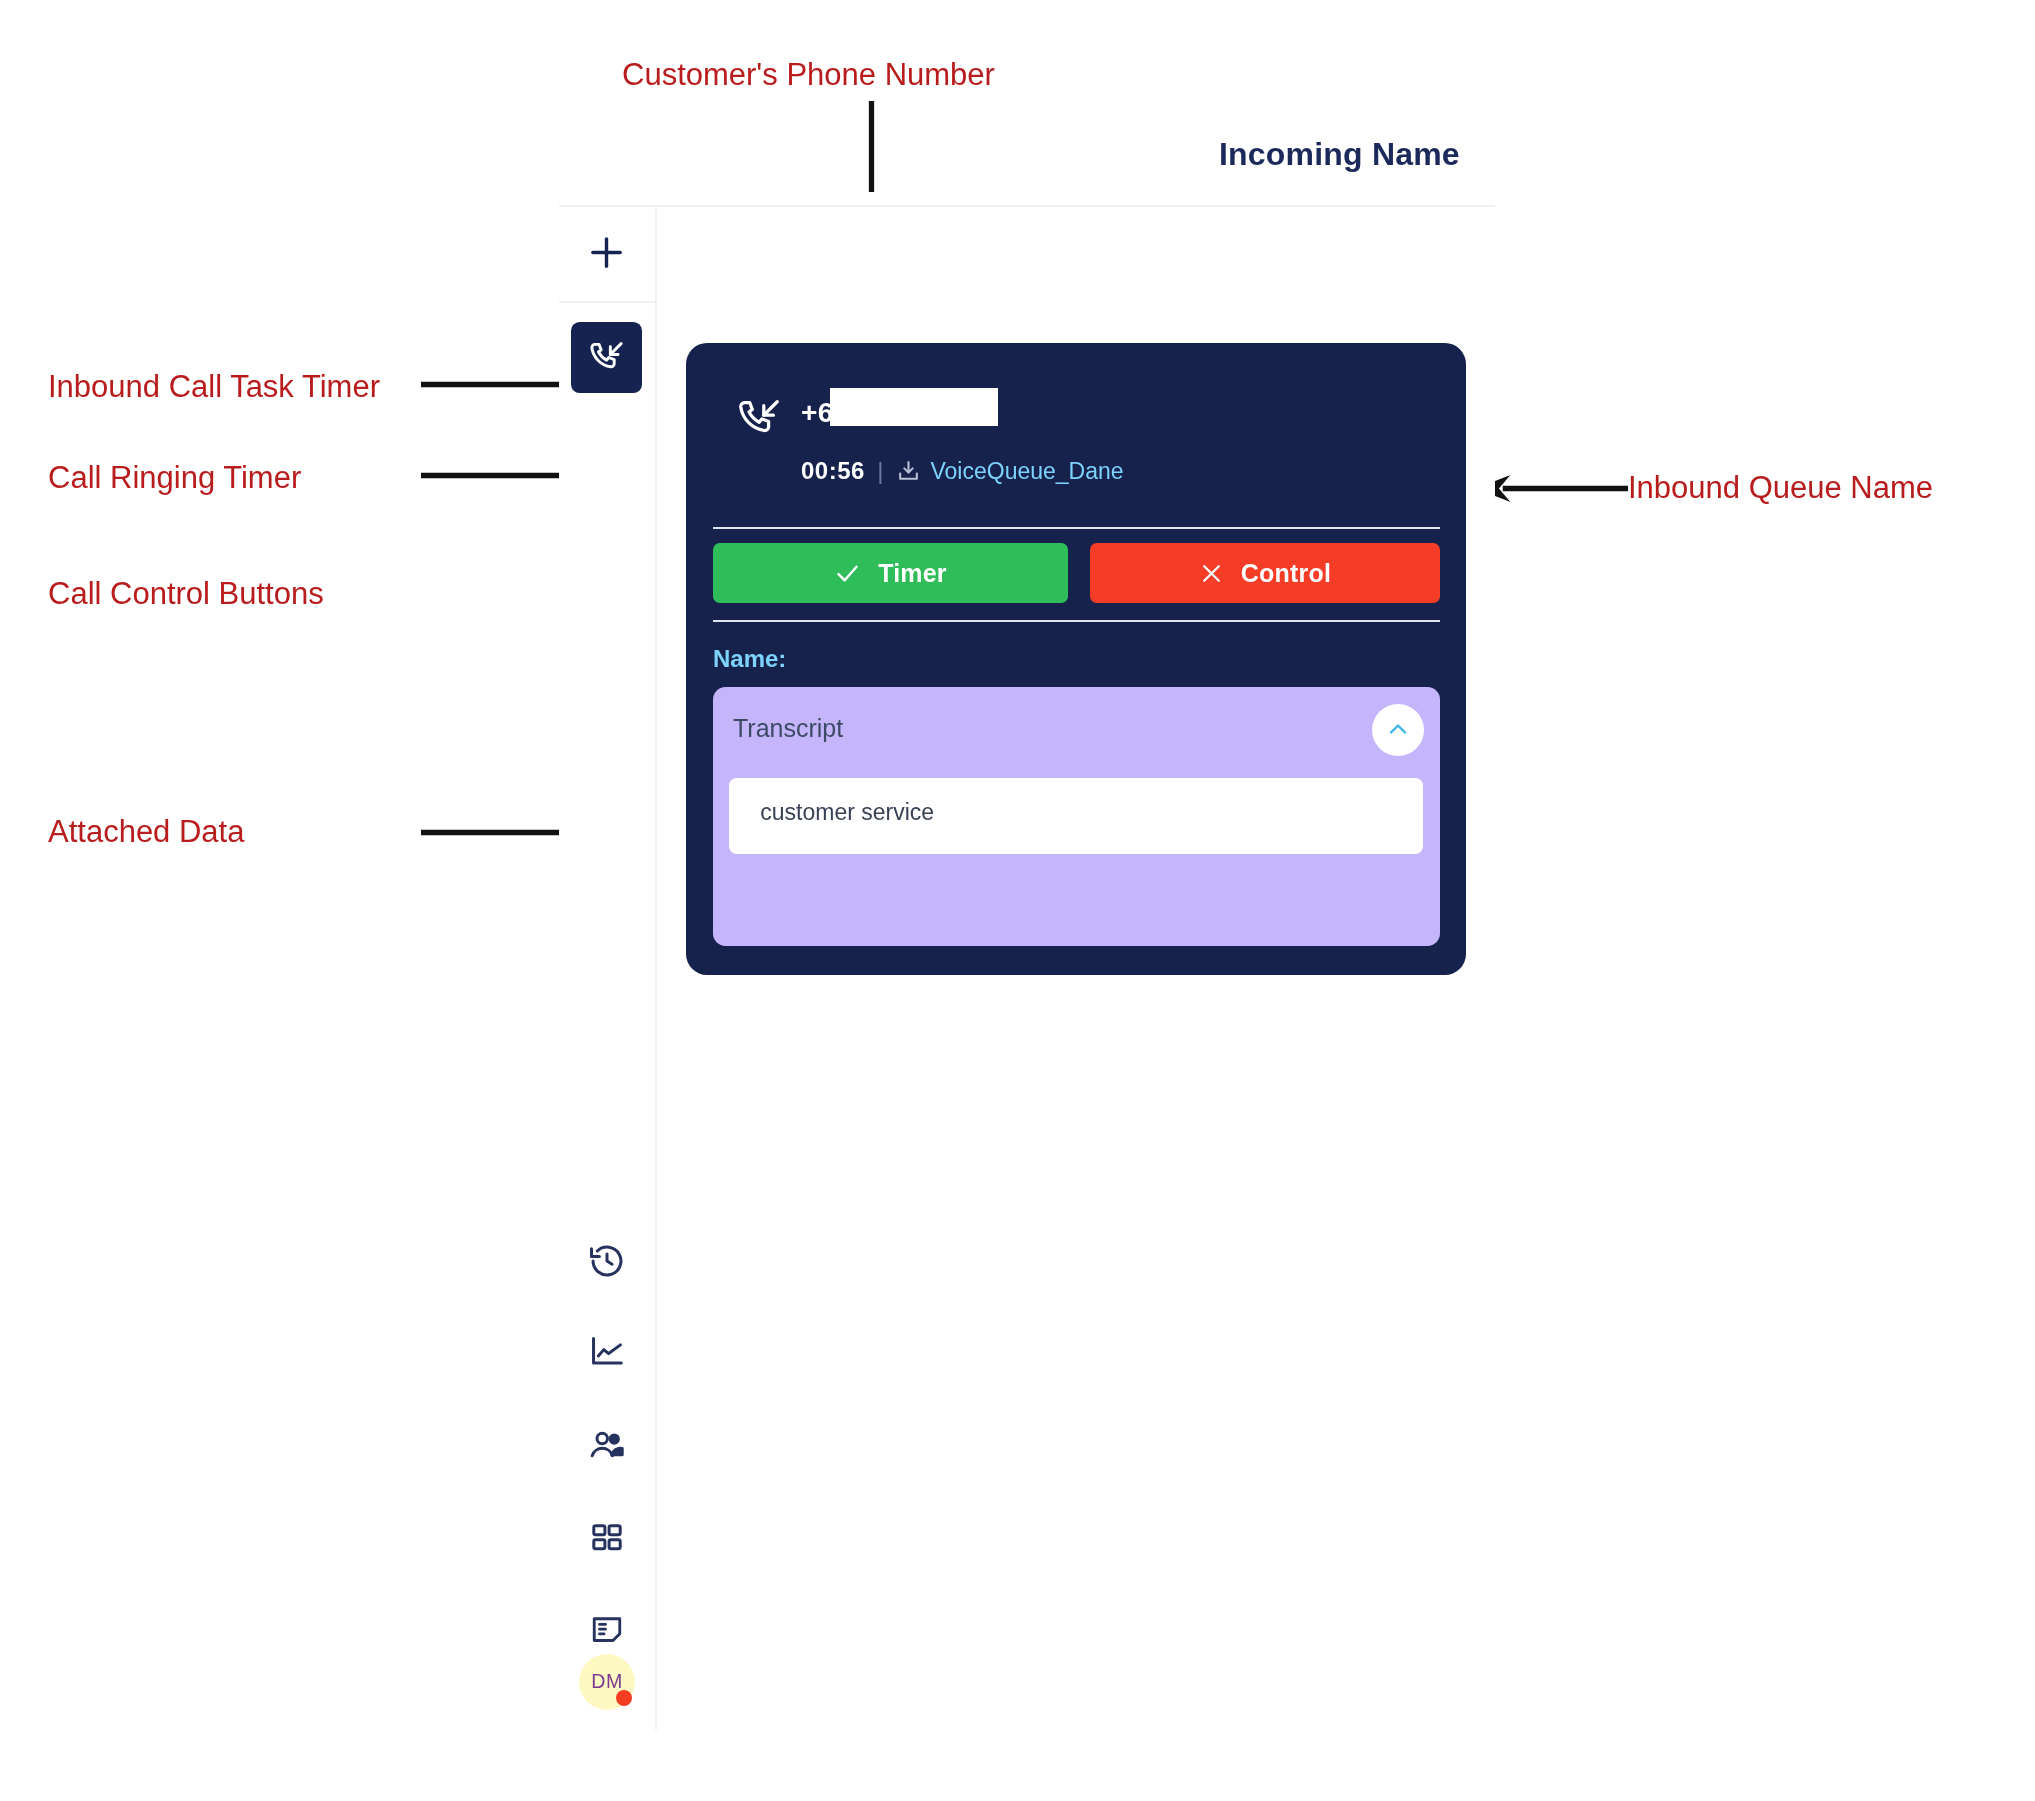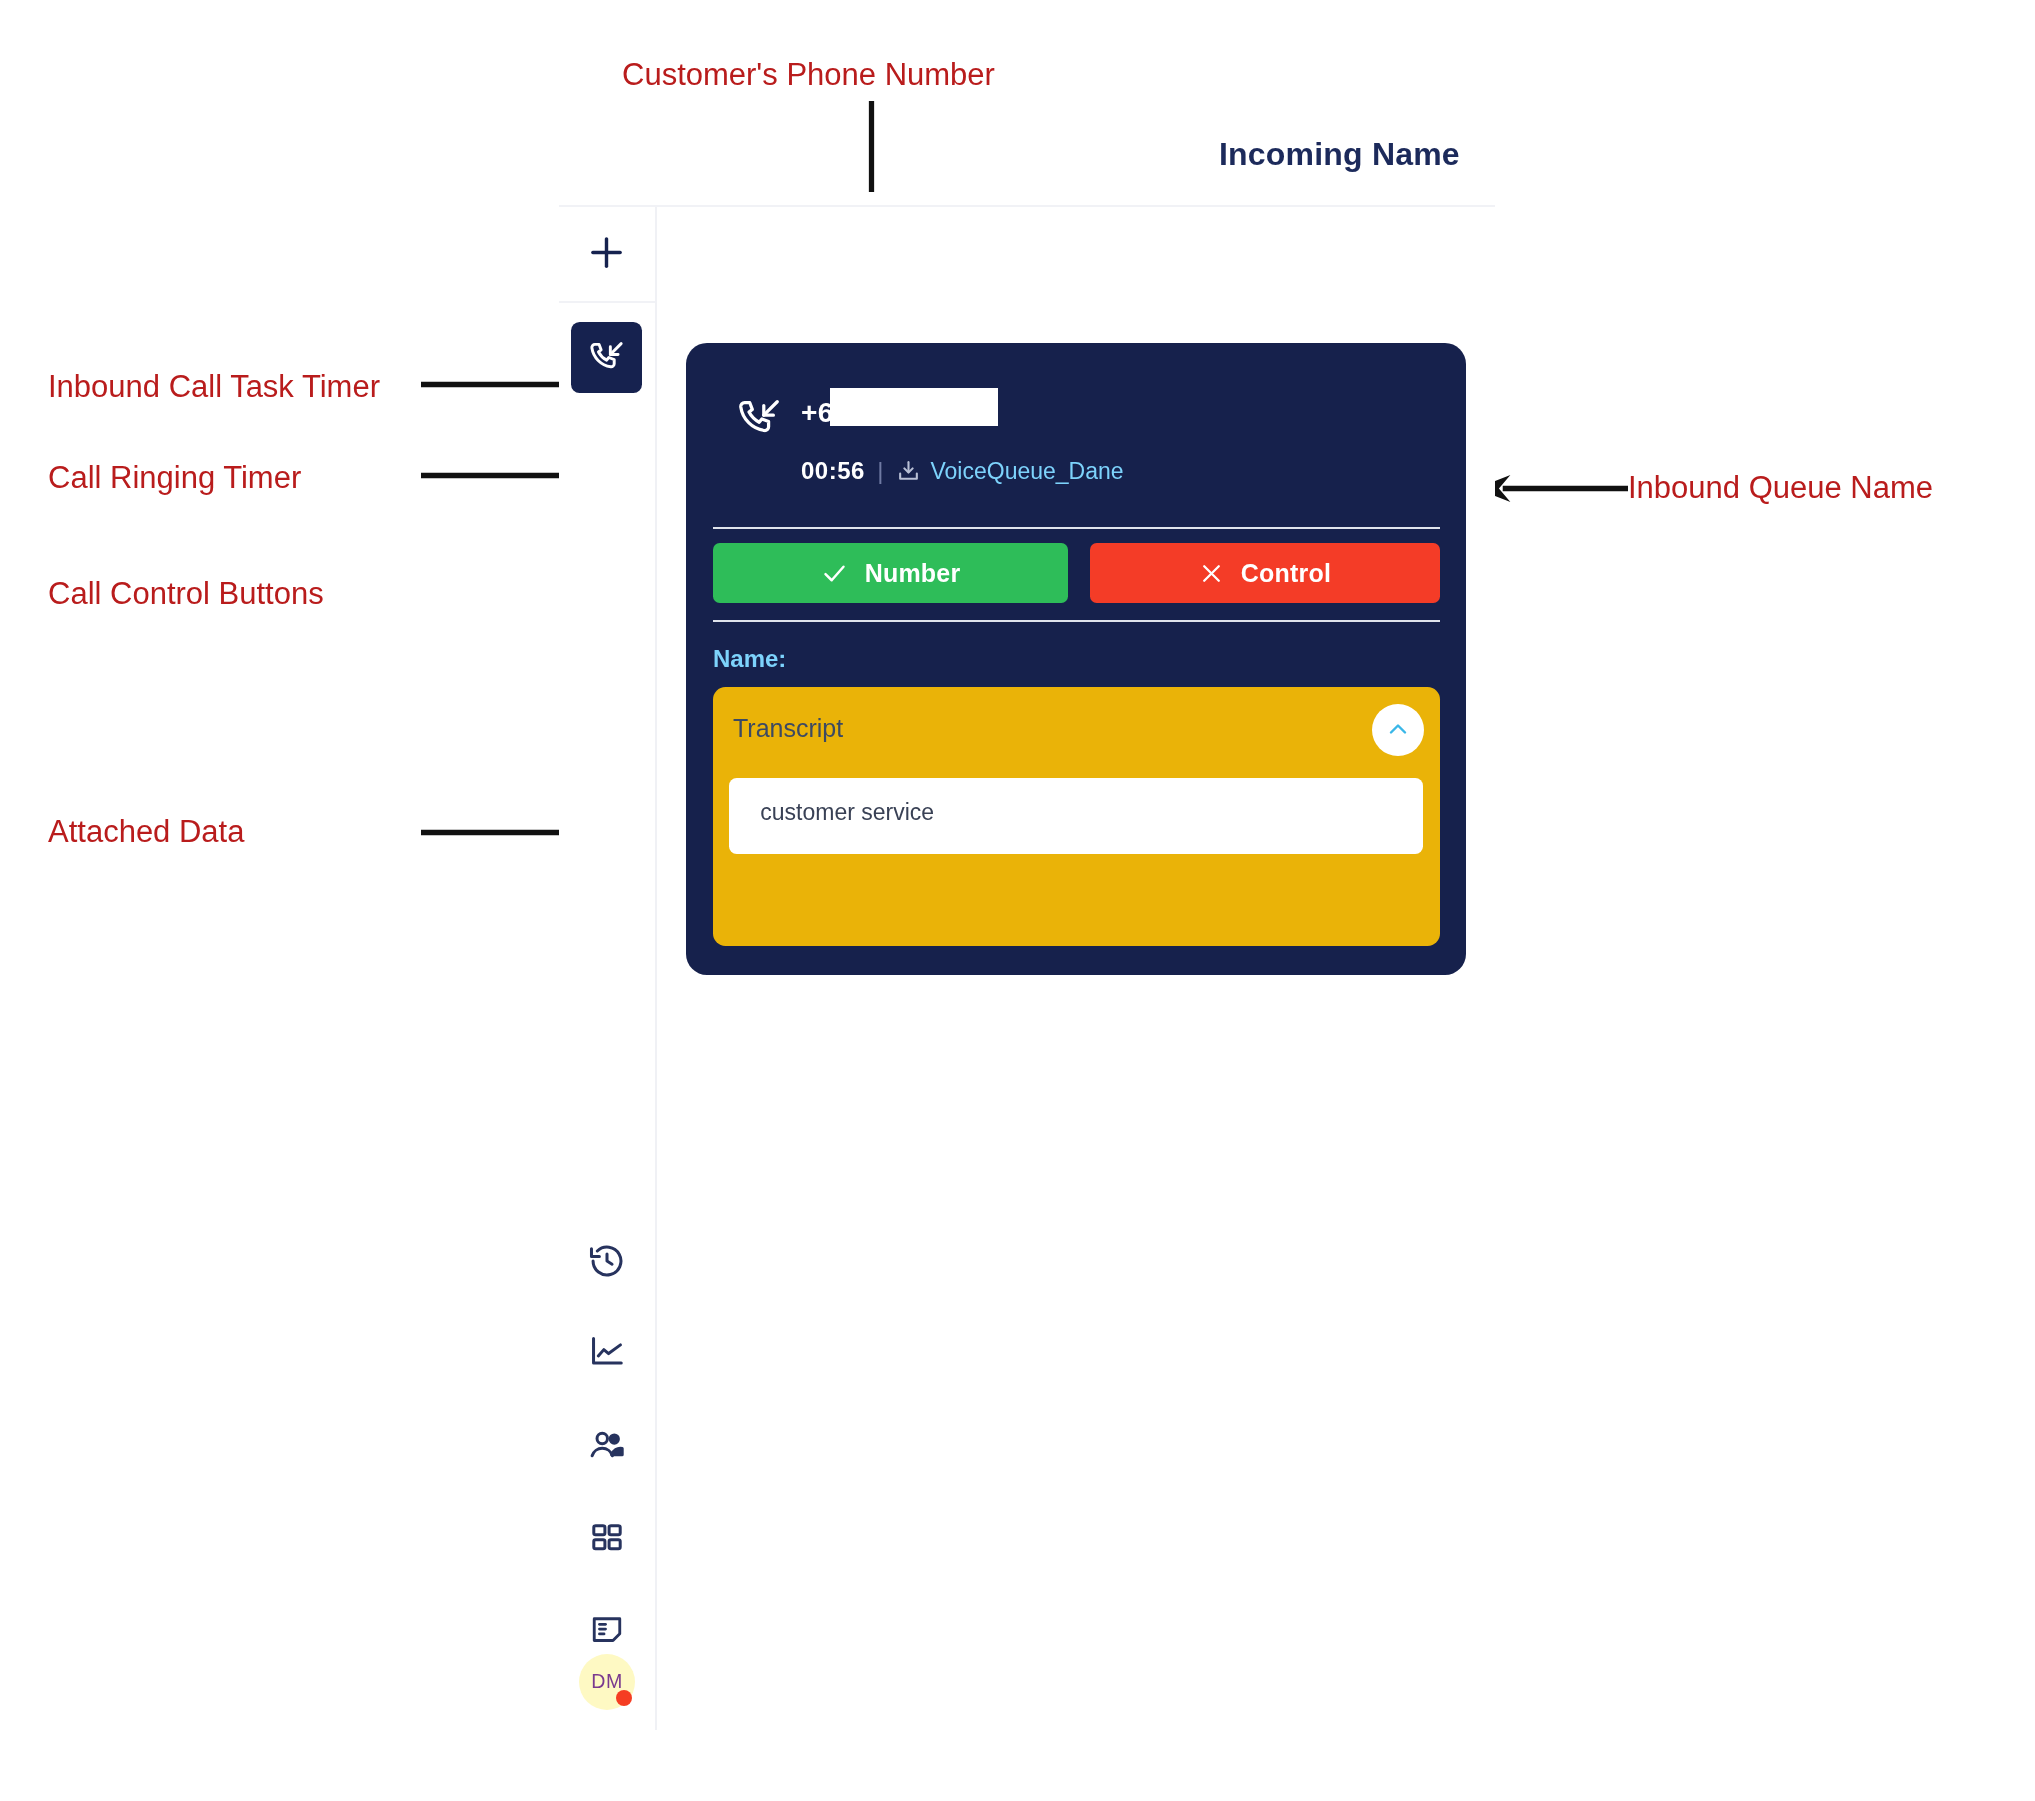--- a/index.html
+++ b/index.html
@@ -125,21 +125,21 @@
   #decline-button{left:404px;width:350px;background:#f43c27;}
   .call-btn svg{display:block;}
 
   
   #attached-name-label{
     position:absolute;left:27px;top:302px;
     color:#7dd3fc;font-size:24px;font-weight:bold;
   }
   #transcript-panel{
     position:absolute;left:27px;top:344px;width:727px;height:259px;
-    background:#eab308;border-radius:12.4px;
+    background:#c4b5fd;border-radius:12.4px;
   }
   #transcript-title{
     position:absolute;left:20px;top:27px;
     color:#3c4a63;font-size:25px;
   }
   #transcript-toggle{
     position:absolute;right:16.3px;top:17px;width:52px;height:52px;
     border-radius:50%;background:#ffffff;
     display:flex;align-items:center;justify-content:center;
   }
@@ -322,21 +322,21 @@
   </div>
 
   <div class="card-divider" id="divider-1"></div>
 
   <button class="call-btn" id="accept-button">
     <span>
       <svg width="27" height="27" viewBox="0 0 24 24" fill="none" stroke="#ffffff" stroke-width="2.2" stroke-linecap="round" stroke-linejoin="round">
         <polyline points="4,12.5 9.5,18 20,6"></polyline>
       </svg>
     </span>
-    <span>Number</span>
+    <span>Timer</span>
   </button>
 
   <button class="call-btn" id="decline-button">
     <span>
       <svg width="25" height="25" viewBox="0 0 24 24" fill="none" stroke="#ffffff" stroke-width="2.2" stroke-linecap="round">
         <line x1="5" y1="5" x2="19" y2="19"></line>
         <line x1="19" y1="5" x2="5" y2="19"></line>
       </svg>
     </span>
     <span>Control</span>

